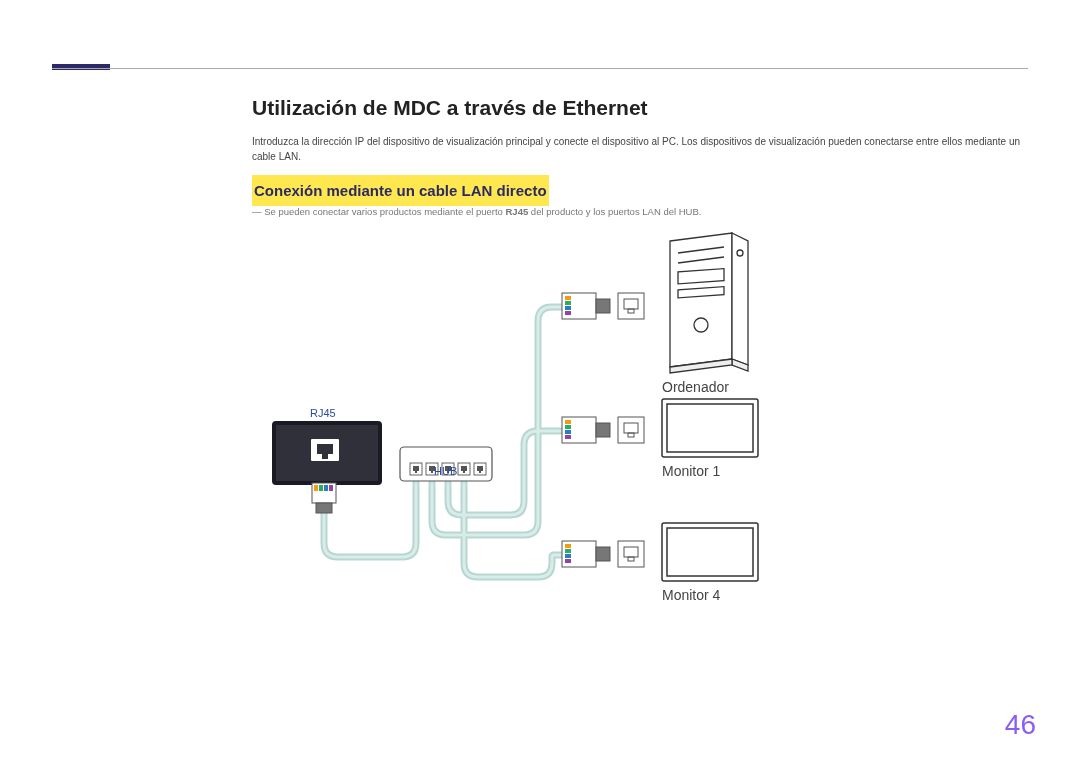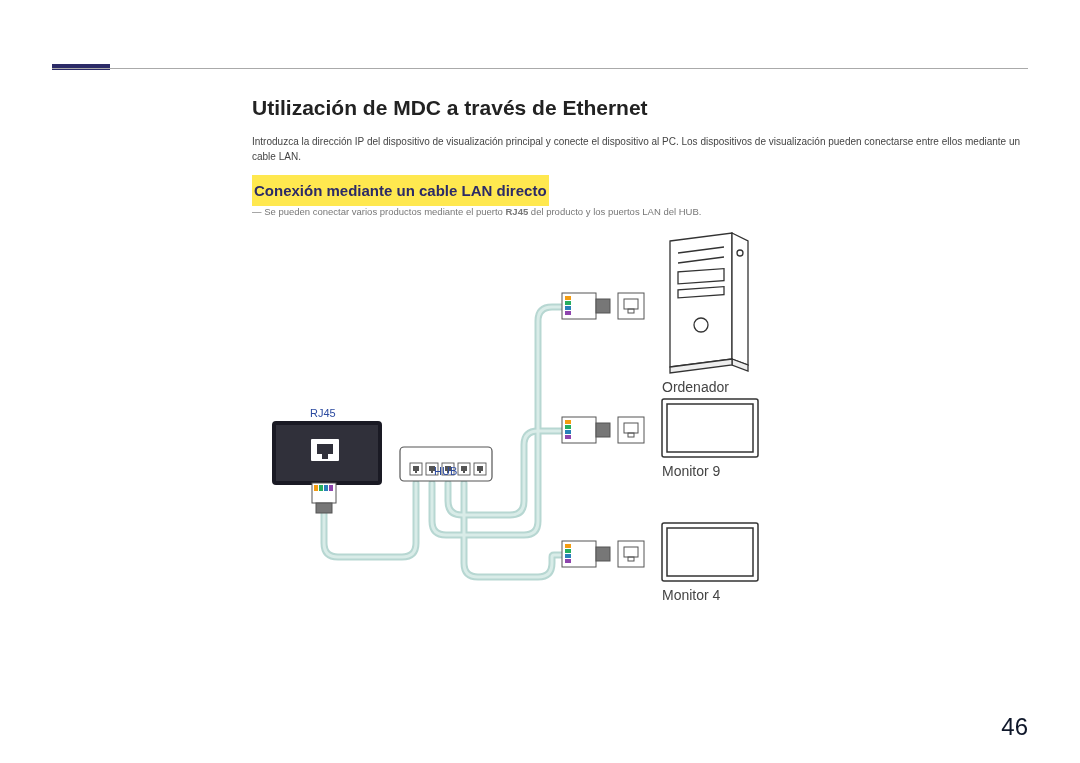--- a/index.html
+++ b/index.html
@@ -9,21 +9,21 @@
   .topbar-thick { position: absolute; left: 52px; top: 64px; width: 58px; height: 6px; background: #2b2a66; }
   .content { position: relative; margin-top: 48px; padding-left: 200px; }
   h1 { font-size: 21px; font-weight: bold; color: #222; margin-bottom: 14px; }
   .intro { font-size: 10px; line-height: 1.5; color: #444; margin-bottom: 18px; }
   h2 { font-size: 15px; font-weight: bold; color: #2b2a66; display: inline-block; margin-bottom: 6px; }
   .hl { background: #ffe84f; padding: 7px 2px; }
   .note { font-size: 9.5px; color: #777; line-height: 1.5; margin-bottom: 12px; }
   .figure { position: relative; width: 700px; height: 400px; margin-left: 10px; }
   .fig-label { font-size: 14px; color: #444; position: absolute; }
   .blue-label { font-size: 11px; color: #2b4aa0; position: absolute; }
-  .pagenum { position: absolute; right: 52px; bottom: 22px; font-size: 24px; color: #0f172a; font-weight: 300; }
+  .pagenum { position: absolute; right: 44px; bottom: 22px; font-size: 28px; color: #8b5cf6; font-weight: 300; }
   svg { position: absolute; left: 0; top: 0; }
 </style>
 </head>
 <body>
 
 <div class="page">
   <div class="topbar-thick"></div>
   <div class="topbar"></div>
 
   <div class="content">
@@ -151,19 +151,19 @@
 
         <g transform="translate(400,292)" stroke="#333" stroke-width="1.5" fill="#fff">
           <rect x="0" y="0" width="96" height="58" rx="2"></rect>
           <rect x="5" y="5" width="86" height="48"></rect>
         </g>
       </svg>
 
       <span class="blue-label" style="left:48px; top:176px;">RJ45</span>
       <span class="blue-label" style="left:172px; top:202px;margin-top:32px;">HUB</span>
       <span class="fig-label" style="left:400px; top:148px;">Ordenador</span>
-      <span class="fig-label" style="left:400px; top:232px;">Monitor 9</span>
+      <span class="fig-label" style="left:400px; top:232px;">Monitor 1</span>
       <span class="fig-label" style="left:400px; top:356px;">Monitor 4</span>
     </div>
   </div>
 
   <div class="pagenum">46</div>
 </div>
 
 </body></html>

